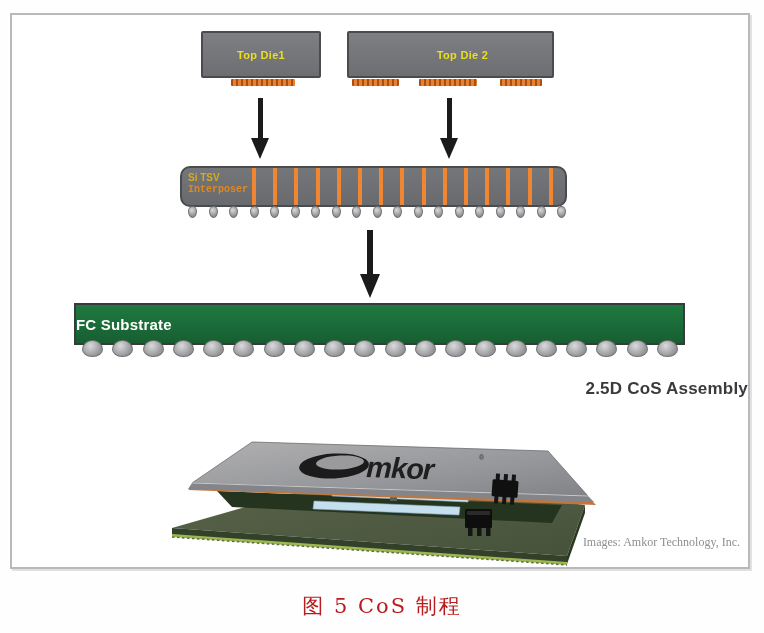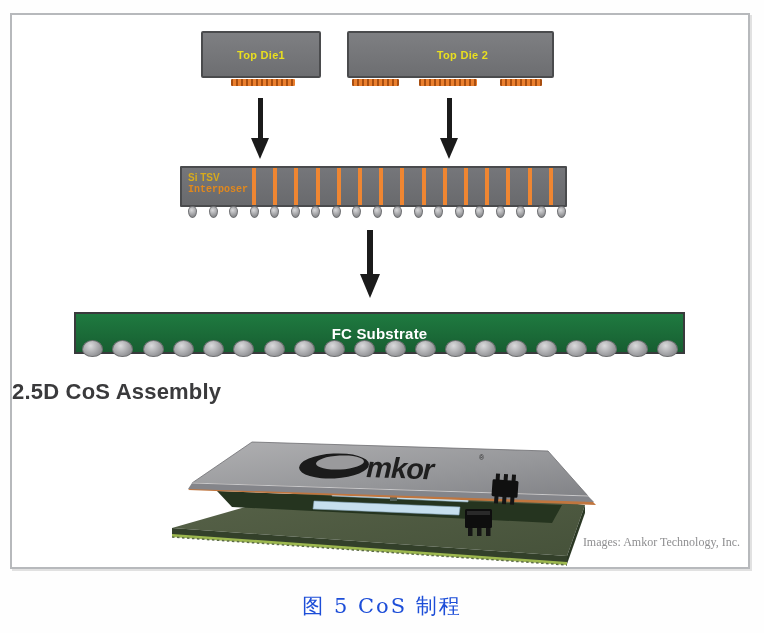--- a/index.html
+++ b/index.html
@@ -35,57 +35,57 @@
                  border-right:9px solid transparent; border-top:21px solid #1b1b1b; }
   #arrow-die1 { left:239px; top:83px; width:18px; }
   #arrow-die2 { left:428px; top:83px; width:18px; }
   #arrow-mid  { left:348px; top:215px; width:20px; }
   #arrow-mid .stem { width:6px; height:44px; }
   #arrow-mid .head { border-left-width:10px; border-right-width:10px; border-top-width:24px; }
 
   
   #interposer { position:absolute; left:168px; top:151px; width:387px; height:41px;
                 background:linear-gradient(#75767a,#696a6d);
-                border:2px solid #4a4b4d; border-radius:1px; }
+                border:2px solid #4a4b4d; border-radius:10px; }
   #interposer-label { position:absolute; left:6px; top:4px; font-size:10px; font-weight:bold;
                       line-height:1.2; z-index:2; }
   #interposer-label .l1 { color:#d8ab1b; }
   #interposer-label .l2 { color:#e1881d;font-family:Liberation Mono, monospace; }
   #tsv-row { position:absolute; left:70px; right:12px; top:0; bottom:0;
              display:flex; justify-content:space-between; }
   .tsv { width:4px; height:100%; background:#ef8632; }
 
   .bump-row { position:absolute; display:flex; justify-content:space-between; }
   #interposer-bumps { left:176px; top:191px; width:378px; height:12px; }
   .ibump { width:9px; height:12px; border:1px solid #6f7073;
            border-radius:50% 50% 50% 50% / 42% 42% 58% 58%;
            background:radial-gradient(circle at 38% 32%, #d8d8da, #8e8f92 75%); }
 
   
-  #substrate { position:absolute; left:62px; top:297px; width:611px; height:42px;
+  #substrate { position:absolute; left:62px; top:288px; width:611px; height:42px;
                background:linear-gradient(#1f7a40,#175e31); border:2px solid #393a3c;
-               display:flex; align-items:center; justify-content:center; }
+               display:flex; align-items:center; }
   #substrate-label { color:#ffffff; font-weight:bold; font-size:15px; letter-spacing:.2px; }
   #bga-row { left:70px; top:325px; width:596px; height:18px; }
   .ball { width:21px; height:17px; border:1px solid #717274;
           border-radius:50% 50% 48% 48% / 56% 56% 44% 44%;
           background:radial-gradient(circle at 40% 32%, #dadadc, #939497 72%); }
 
   
-  #assembly-label { position:absolute; left:0; right:0; top:364px; text-align:left;
-                    font-size:22px; font-weight:bold; color:#3a3a3c; letter-spacing:.2px; }
+  #assembly-label { position:absolute; left:0; right:0; top:364px; text-align:right;
+                    font-size:17px; font-weight:bold; color:#3a3a3c; letter-spacing:.2px; }
   #credit { position:absolute; right:8px; bottom:17px; font-size:12px; color:#8e8e90;font-family:Liberation Serif, serif; }
 
   
   #pkg { position:absolute; left:150px; top:420px; width:440px; height:132px; }
 
   
   #fig-caption { position:absolute; left:0; right:0; top:592px; text-align:center;
                  font-family:"DejaVu Serif","Liberation Serif",serif;
-                 font-size:21px; color:#1d4ed8; letter-spacing:2px; }
+                 font-size:21px; color:#b91c1c; letter-spacing:2px; }
 </style>
 </head>
 <body>
 
 <div id="page">
 
   <div id="figure-box">
 
     <div class="die" id="die1">
       <span class="die-label">Top Die1</span>

